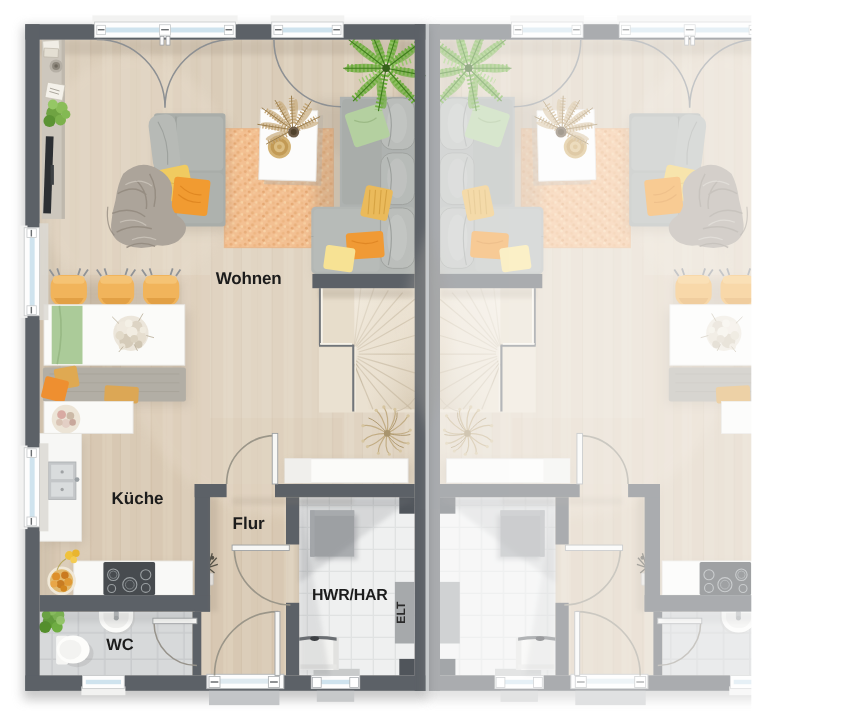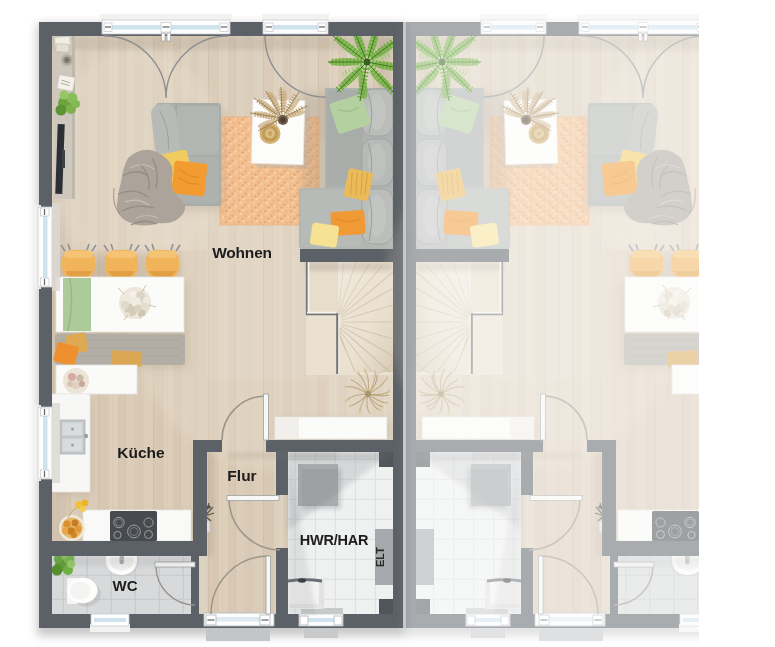--- a/index.html
+++ b/index.html
@@ -1,17 +1,17 @@
 <!DOCTYPE html>
 <html><head>
 <meta charset="utf-8">
 <style>
   html,body{margin:0;padding:0;background:#ffffff;}
   body{font-family:"Liberation Sans", sans-serif;}
-  #stage{position:relative;width:683px;height:647px;overflow:hidden;padding-left:16px;}
+  #stage{position:relative;width:683px;height:647px;overflow:hidden;}
 </style>
 </head>
 <body>
 <div id="stage">
 <svg width="775" height="647" viewBox="0 0 775 647" xmlns="http://www.w3.org/2000/svg">
 <defs>
   <pattern id="wood" width="55" height="300" patternUnits="userSpaceOnUse">
     <rect width="55" height="300" fill="#daccb8"></rect>
     <rect x="0" width="27" height="300" fill="#ddd1bf"></rect>
     <rect x="27" width="1" height="300" fill="#cfc0ab" opacity="0.8"></rect>

